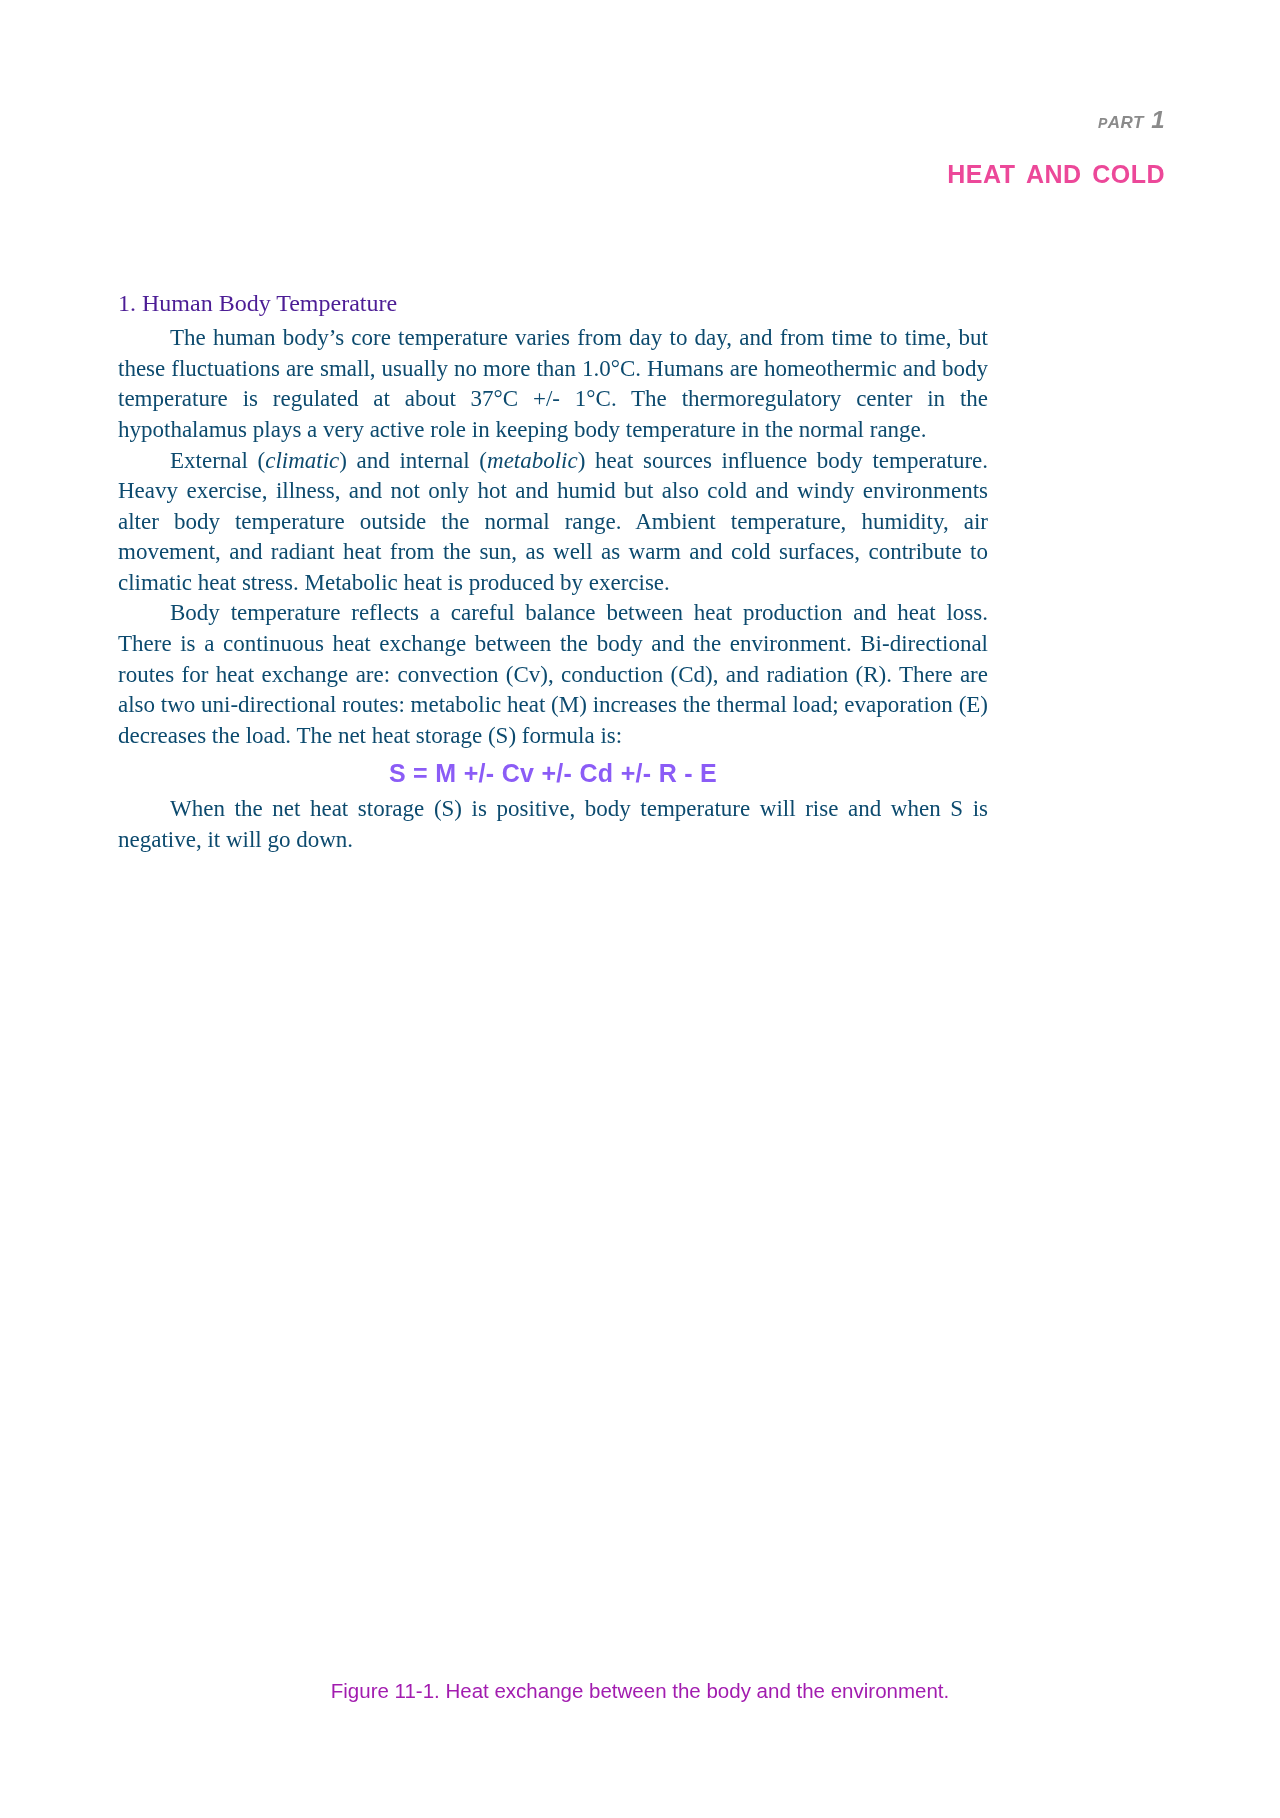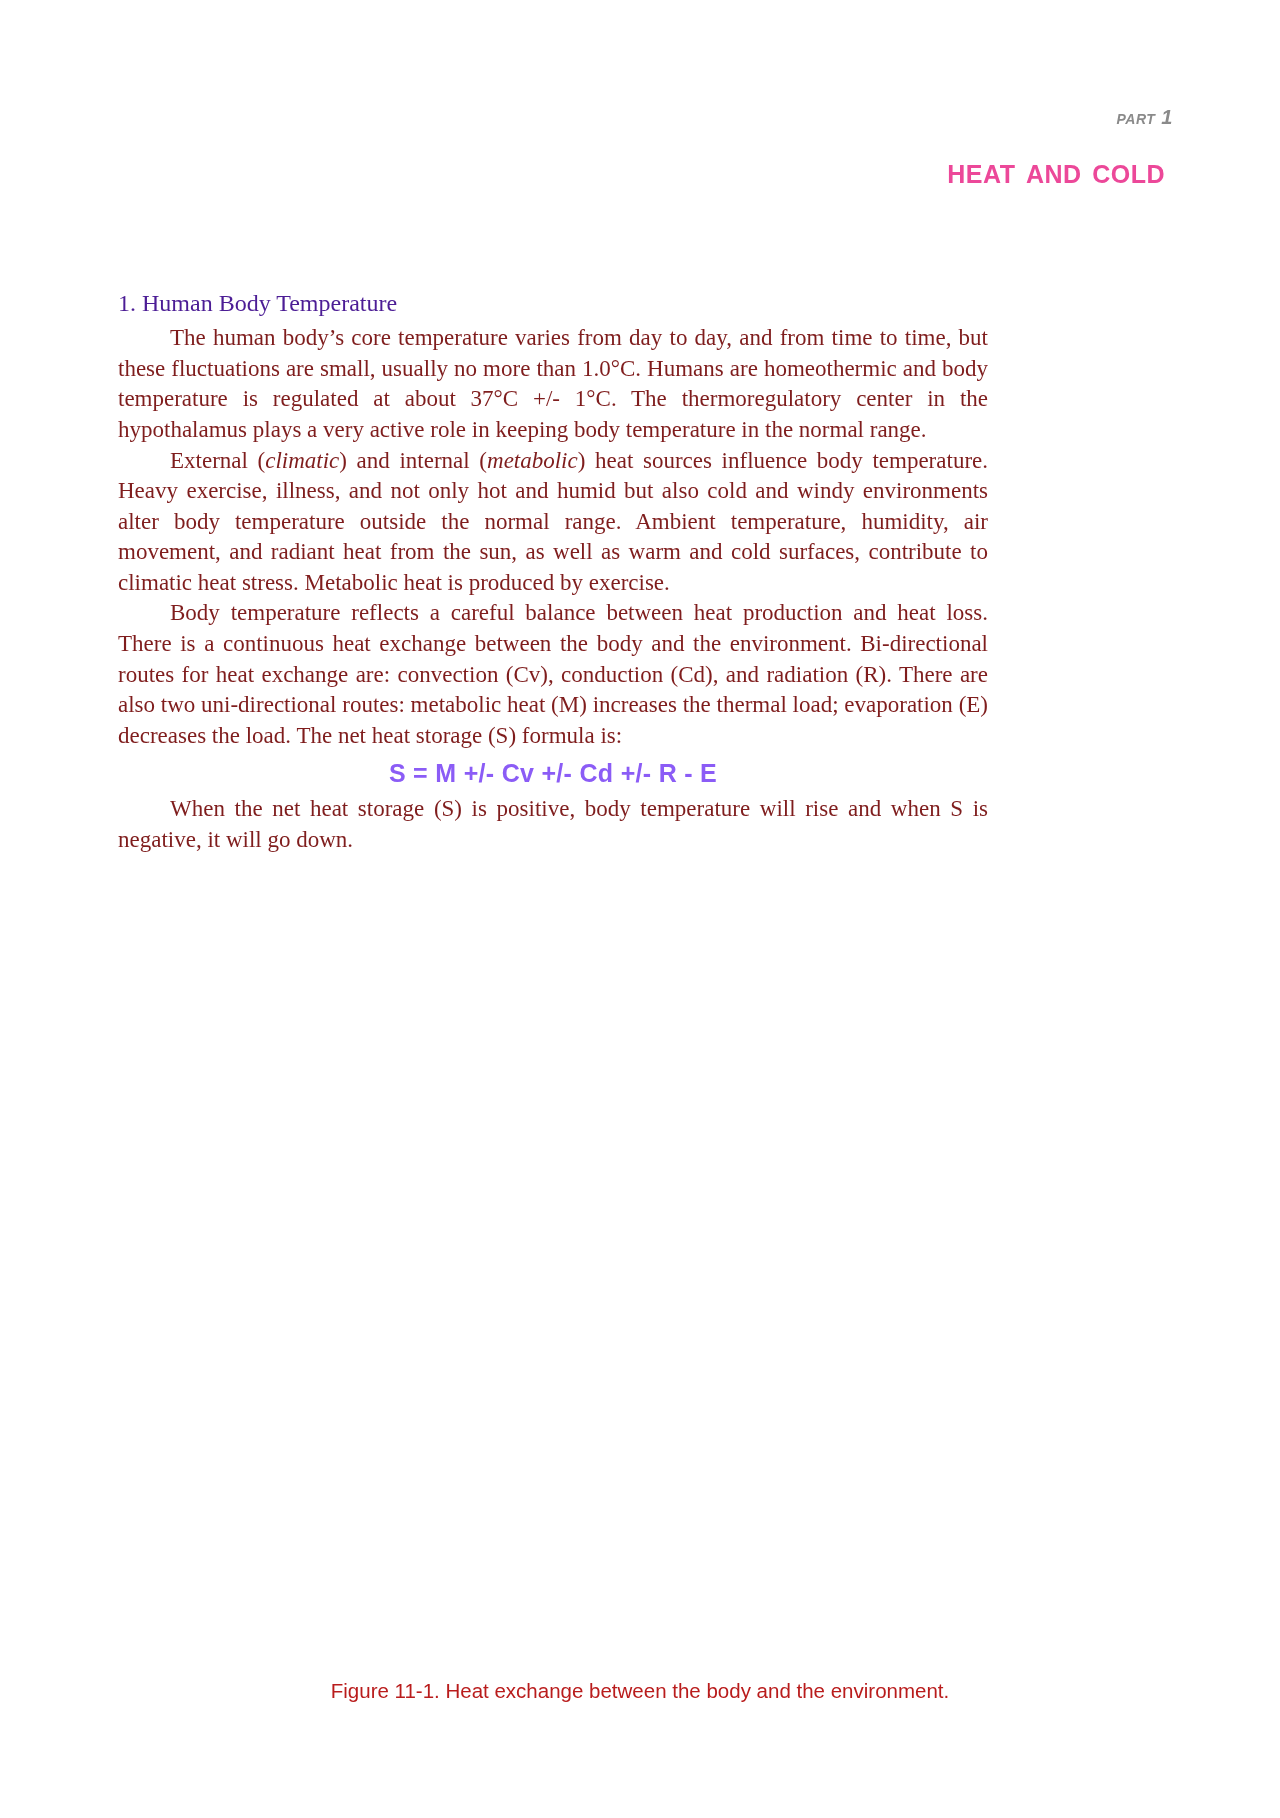--- a/index.html
+++ b/index.html
@@ -12,26 +12,26 @@
     width: 1280px;
     height: 1818px;
     background: #ffffff;
     overflow: hidden;
     font-family: "Liberation Serif", serif;
   }
 
   
   .part-label {
     position: absolute;
-    right: 107px;
+    right: 115px;
     top: 106px;
     font-family: "Liberation Sans", sans-serif;
     font-style: italic;
     font-weight: bold;
-    font-size: 20px;
+    font-size: 24px;
     letter-spacing: 0.5px;
     color: #8a8a8a;
     font-variant: small-caps;
     text-transform: lowercase;
   }
   .part-label::first-letter { font-size: 20px; }
 
   .chapter-title {
     position: absolute;
     right: 115px;
@@ -68,21 +68,21 @@
     font-family: "Liberation Serif", serif;
     font-size: 24px;
     color: #4c1d95;
     margin: 0 0 4px 0;
     line-height: 1.30;
   }
   p.para {
     font-family: "Liberation Serif", serif;
     font-size: 23px;
     line-height: 1.33;
-    color: #7f1d1d;
+    color: #0c4a6e;
     margin: 0;
     text-align: justify;
     text-indent: 52px;
     hyphens: none;
   }
   p.para i { }
 
   .formula {
     font-family: "Liberation Sans", sans-serif;
     font-weight: bold;
@@ -103,21 +103,21 @@
   }
 
   .caption {
     position: absolute;
     left: 0;
     top: 1679px;
     width: 1280px;
     text-align: center;
     font-family: "Liberation Sans", sans-serif;
     font-size: 20.5px;
-    color: #b91c1c;
+    color: #a21caf;
   }
 </style>
 </head>
 <body>
 
 <div class="page">
 
   <div class="part-label">Part 1</div>
   <div class="chapter-title">Heat and Cold</div>
 

